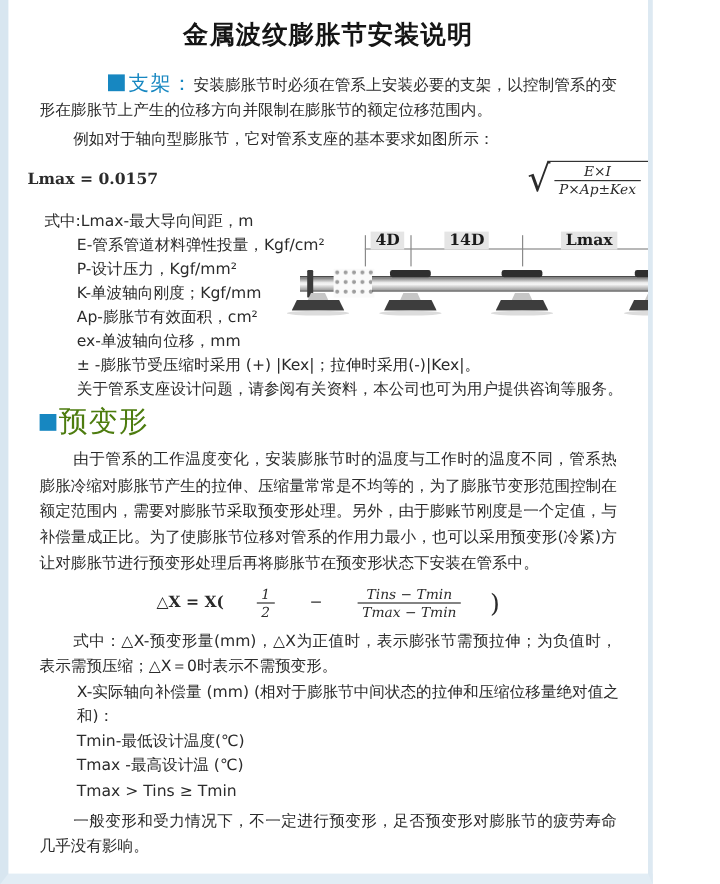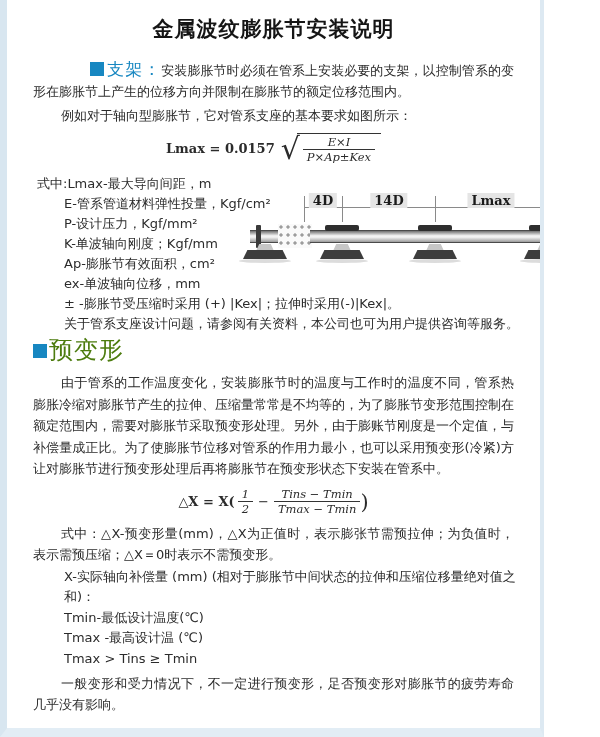--- a/index.html
+++ b/index.html
@@ -23,21 +23,21 @@
   .sq {
     display:inline-block; width:14px; height:14px; background:#1787c1;
     vertical-align:-1px; margin-right:3px;
   }
   .p-support { margin:16px 26px 0 26px; line-height:21px; text-align:justify; text-indent:57px; }
   .support-head { font-size:17px; color:#1787c1; letter-spacing:1px;font-family:Liberation Serif, serif; }
   .p-example { margin:3px 26px 0 26px; line-height:21px; text-indent:28px; }
 
   
   .formula-row { text-align:center; font-family:"DejaVu Serif","Liberation Serif",serif; }
-  .f-lmax { margin-top:4px; height:36px; display:flex; align-items:center; justify-content:center; }
+  .f-lmax { margin-top:4px; height:36px; display:flex; align-items:center; justify-content:space-between;padding-left:16px; }
   .f-lhs { font-weight:bold; font-size:13px; }
   .sqrt { display:inline-flex; align-items:center; margin-left:6px; }
   .sqrt-sym { font-size:30px; font-weight:400; line-height:30px; margin-right:-3px; transform:translateY(1px); }
   .sqrt-body { border-top:1.4px solid #333; padding:1px 6px 0 6px; }
   .frac { display:inline-flex; flex-direction:column; text-align:center; font-style:italic; font-size:11.5px; line-height:14px; vertical-align:middle; }
   .frac .num { border-bottom:1px solid #333; padding:0 4px; }
   .frac .den { padding:0 4px; }
 
   
   .defs { margin-top:8px; }
@@ -60,21 +60,21 @@
   .support { position:absolute; width:44px; height:74px; top:0; }
   .clamp { position:absolute; left:5px; top:31px; width:34px; height:6px; background:#2e2e2e; border-radius:2px; }
   .saddle { position:absolute; left:13px; top:50px; width:18px; height:7px; background:#c6c6c6; clip-path:polygon(18% 0,82% 0,100% 100%,0 100%); }
   .base { position:absolute; left:0; top:56px; width:44px; height:9px; background:#3d3d3d; clip-path:polygon(10% 0,90% 0,100% 100%,0 100%); }
   .shadow { position:absolute; left:-4px; top:65px; width:52px; height:4px; background:#dcdcdc; border-radius:50%; }
 
   .sect-head { margin:0 0 0 26px; font-size:24px; color:#4d7c0f; letter-spacing:1px; }
   .sect-head .sq2 { display:inline-block; width:14px; height:14px; background:#1787c1; margin-right:2px; }
   .p-pre { margin:6px 26px 0 26px; line-height:21.5px; text-align:justify; text-indent:28px; }
   .sub-head { margin:8px 0 0 55px; font-size:17px; color:#1798cd; letter-spacing:1px; }
-  .f-dx { margin-top:5px; height:34px; display:flex; align-items:center; justify-content:center; font-size:13px; }
+  .f-dx { margin-top:5px; height:34px; display:flex; align-items:center; justify-content:center; font-size:13px;gap:24px; }
   .f-dx .bold { font-weight:bold; }
   .paren { font-size:21px; font-weight:400; line-height:20px; }
   .minus { margin:0 5px; }
   .note-p { margin:4px 26px 0 26px; line-height:21px; text-align:justify; text-indent:28px; }
   .note-line { margin-left:57px; line-height:20.5px; }
   .note-line.first { margin-top:2px; }
 </style>
 </head>
 <body>
 

